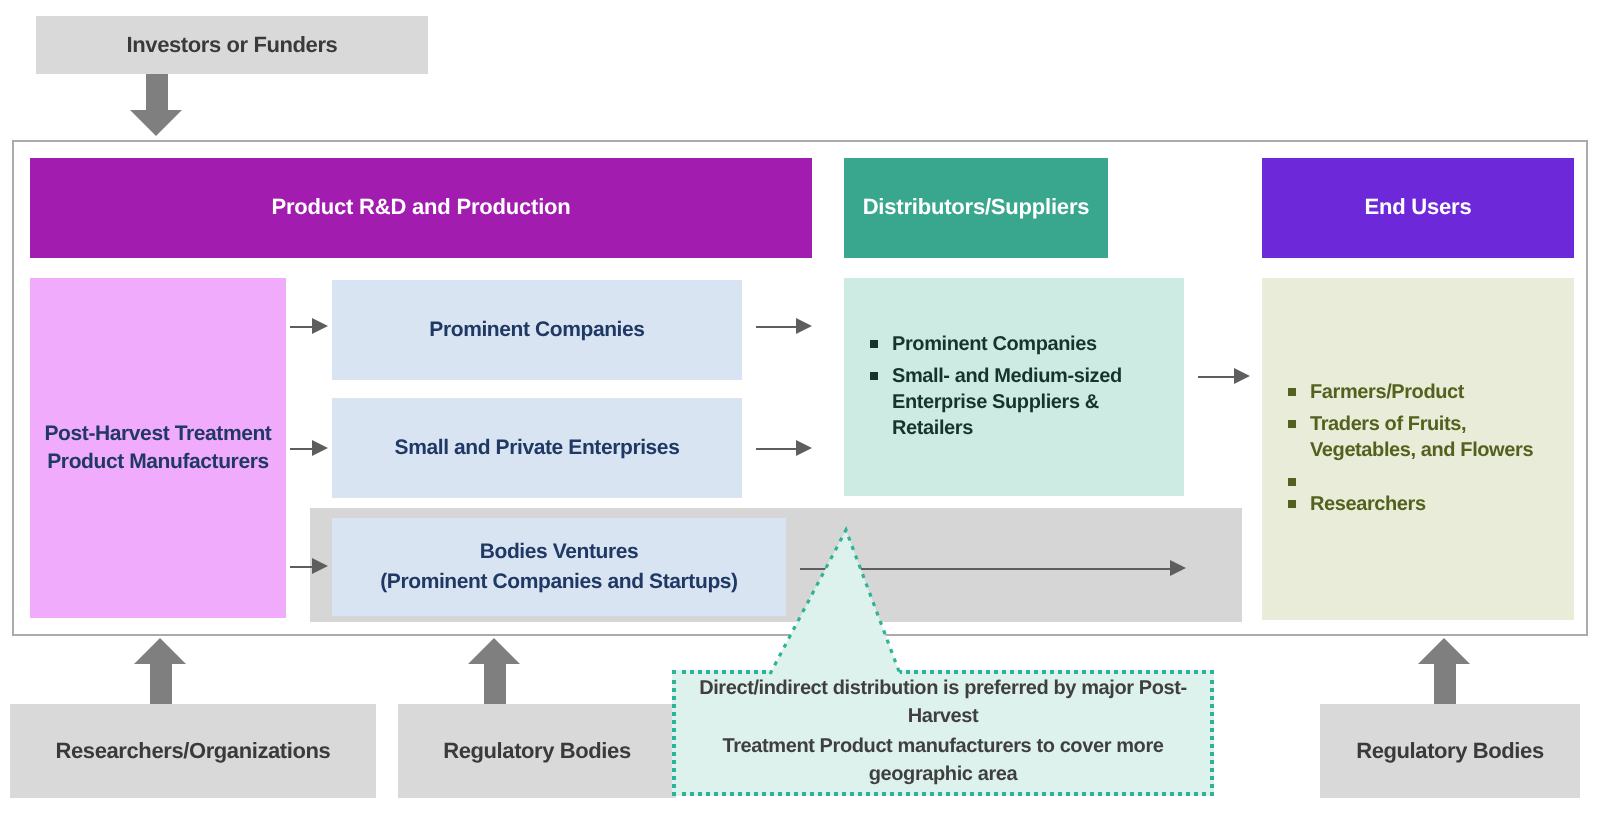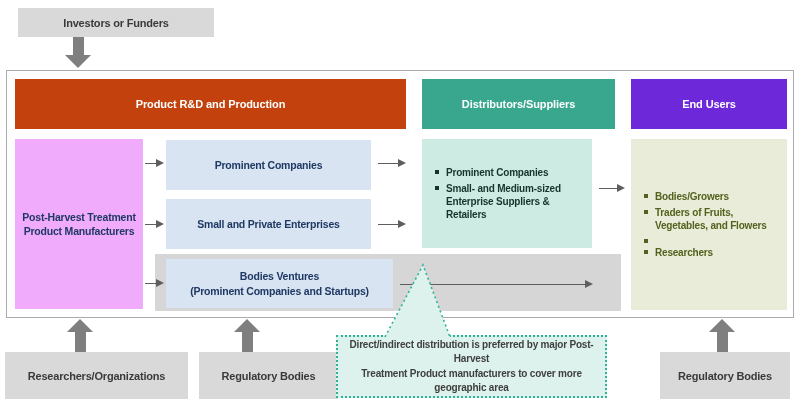--- a/index.html
+++ b/index.html
@@ -12,21 +12,21 @@
   .gray-box{
     background:#D9D9D9;color:#3A3A3A;font-weight:bold;font-size:11px;
     letter-spacing:-0.2px;display:flex;align-items:center;justify-content:center;
     text-align:center;
   }
   
   .hdr{
     color:#ffffff;font-weight:bold;font-size:11px;letter-spacing:-0.1px;
     display:flex;align-items:center;justify-content:center;text-align:center;
   }
-  .hdr-blue{background:#c2410c;}
+  .hdr-blue{background:#a21caf;}
   .hdr-teal{background:#39A78E;}
   .hdr-green{background:#6d28d9;}
   
   .manu-box{
     background:#f0abfc;color:#1F3864;font-weight:bold;font-size:10.5px;
     letter-spacing:-0.2px;display:flex;flex-direction:column;align-items:center;
     justify-content:center;text-align:center;line-height:1.35;
   }
   .lb-box{
     background:#D8E4F1;color:#1F3864;font-weight:bold;font-size:10.5px;
@@ -73,21 +73,21 @@
     <span>Investors or Funders</span>
   </div>
   <div class="abs stem" style="left:73px;top:37px;width:11px;height:19px;"></div>
   <div class="abs head-down" style="left:65px;top:55px;"></div>
 
   <div class="abs main-frame" style="left:6px;top:70px;width:786px;height:246px;"></div>
 
   <div class="abs hdr hdr-blue" style="left:15px;top:79px;width:391px;height:50px;">
     <span>Product R&amp;D and Production</span>
   </div>
-  <div class="abs hdr hdr-teal" style="left:422px;top:79px;width:193px;height:50px;">
+  <div class="abs hdr hdr-teal" style="left:422px;top:79px;width:132px;height:50px;">
     <span>Distributors/Suppliers</span>
   </div>
   <div class="abs hdr hdr-green" style="left:631px;top:79px;width:156px;height:50px;">
     <span>End Users</span>
   </div>
 
   <div class="abs band" style="left:155px;top:254px;width:466px;height:57px;"></div>
 
   <div class="abs manu-box" style="left:15px;top:139px;width:128px;height:170px;">
     <div>Post-Harvest Treatment</div>
@@ -115,21 +115,21 @@
         <span class="b-sq"></span>
         <span>Small- and Medium-sized Enterprise Suppliers &amp; Retailers</span>
       </div>
     </div>
   </div>
 
   <div class="abs lo-box" style="left:631px;top:139px;width:156px;height:171px;">
     <div class="bullets">
       <div class="b-item">
         <span class="b-sq"></span>
-        <span>Bodies/Growers</span>
+        <span>Farmers/Product</span>
       </div>
       <div class="b-item">
         <span class="b-sq"></span>
         <span>Traders of Fruits, Vegetables, and Flowers</span>
       </div>
       <div class="b-item">
         <span class="b-sq"></span>
       </div>
       <div class="b-item">
         <span class="b-sq"></span>

